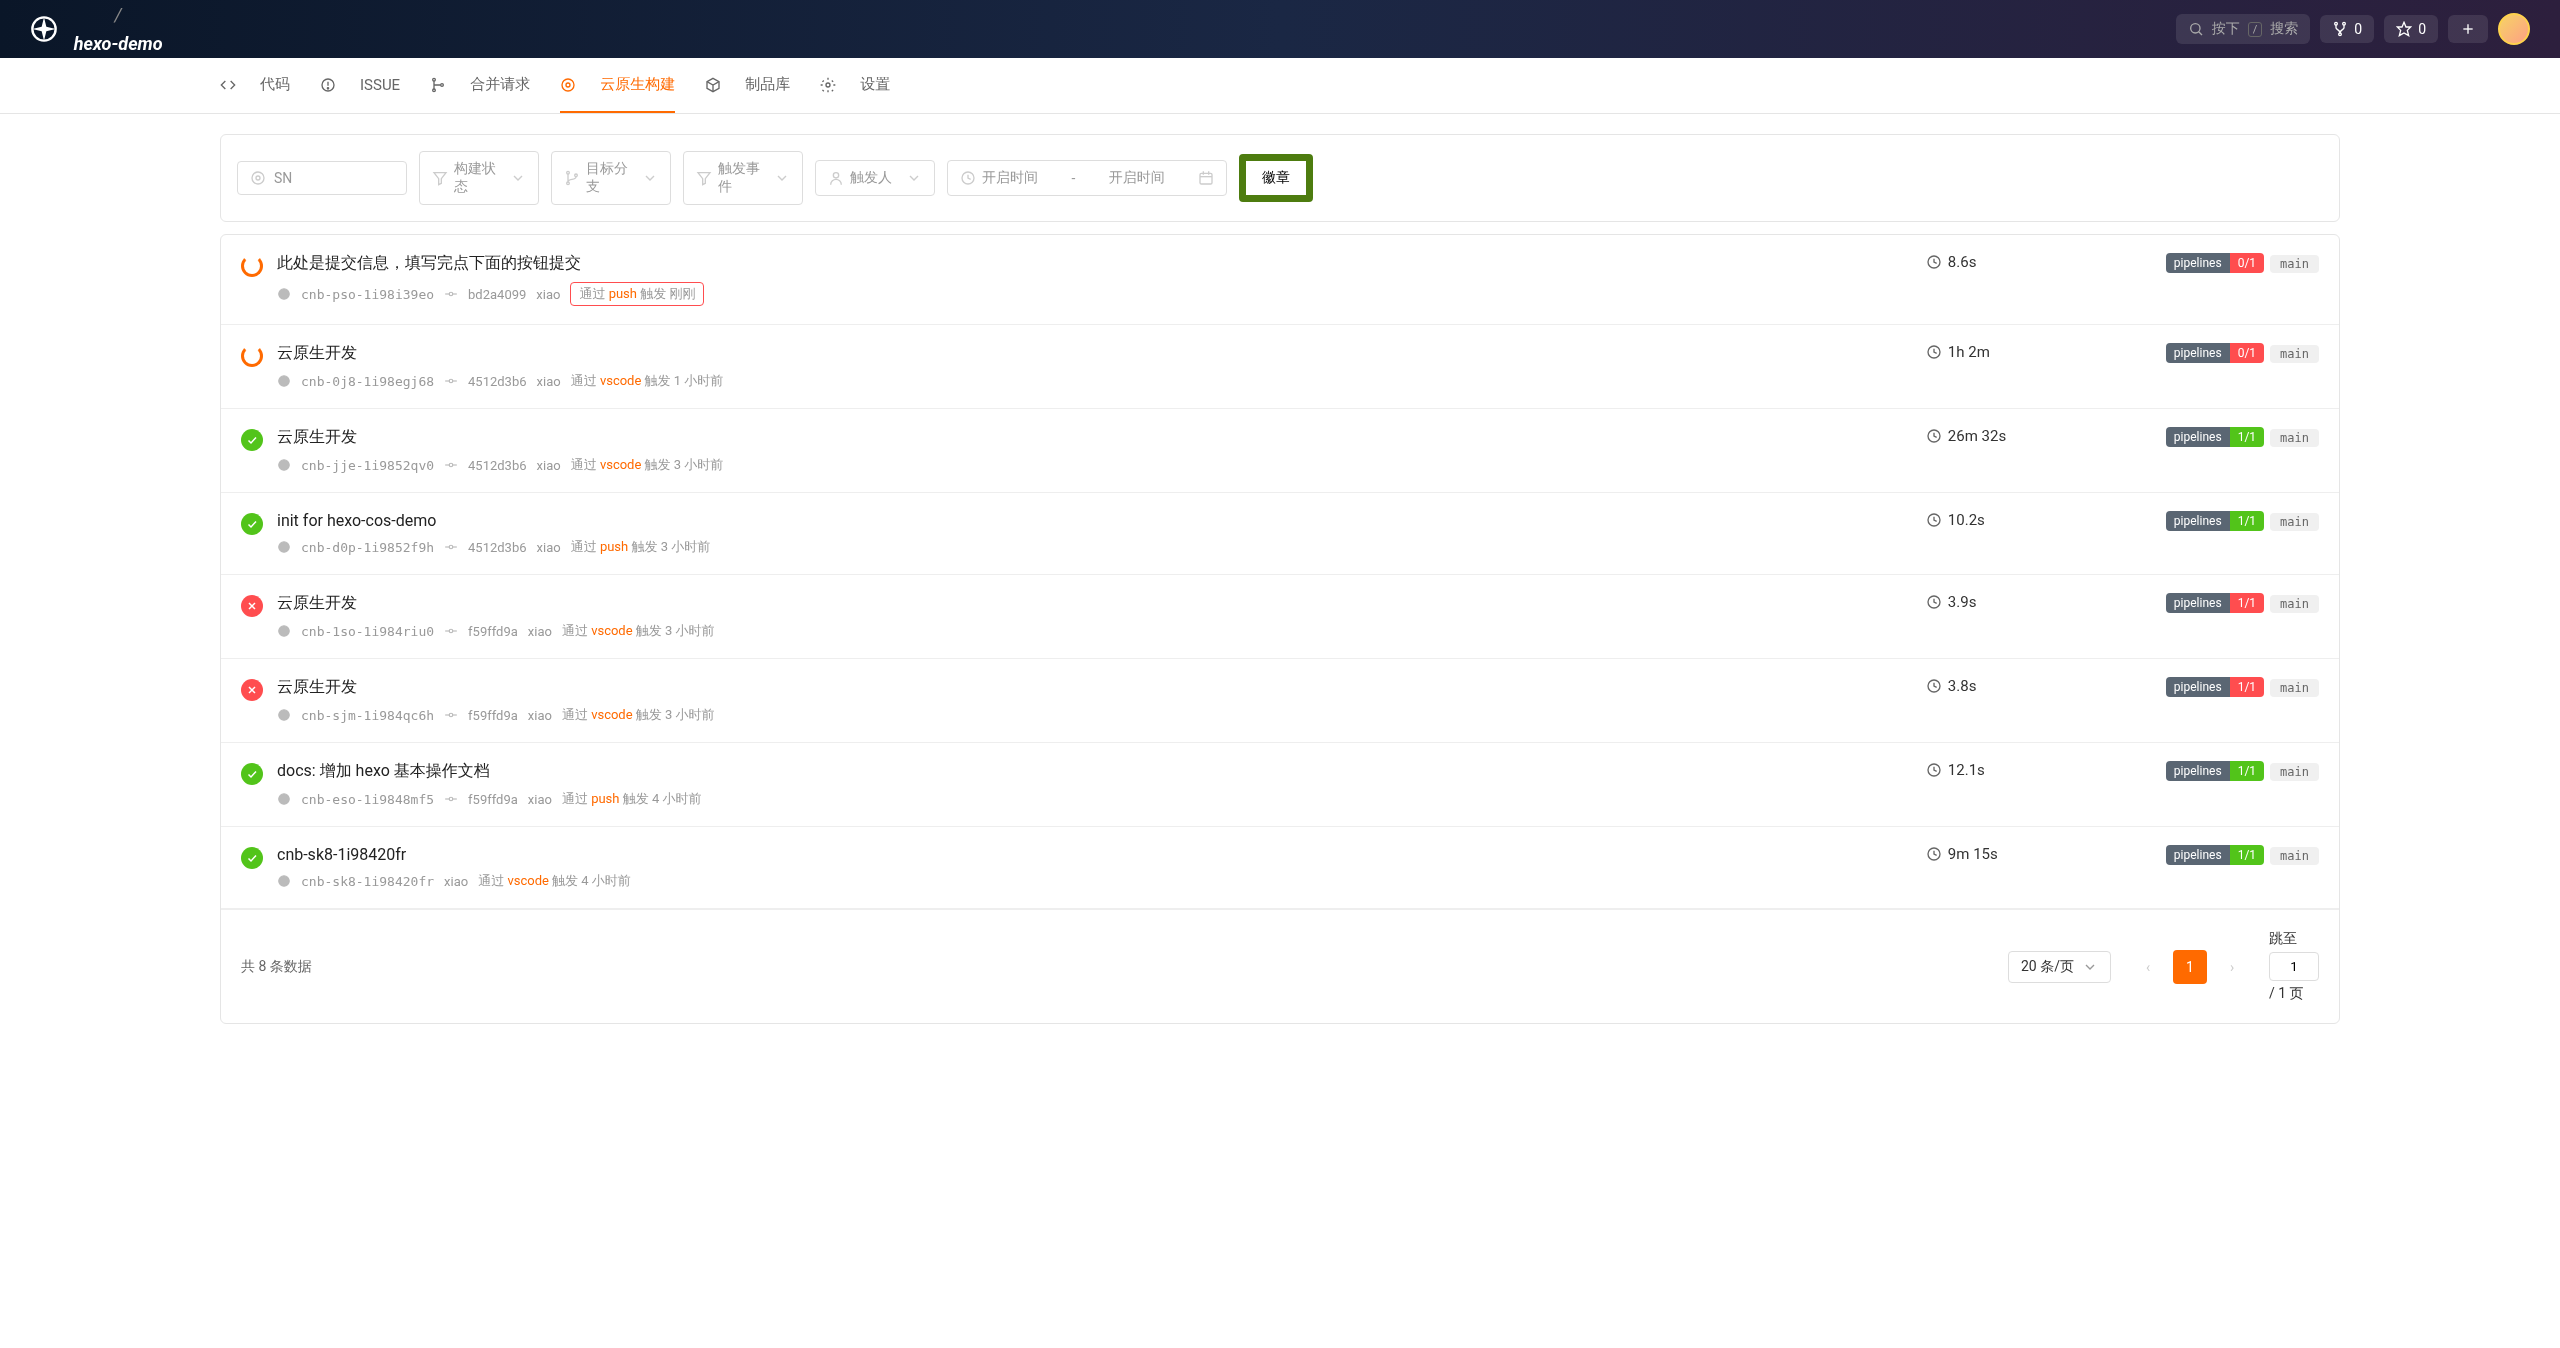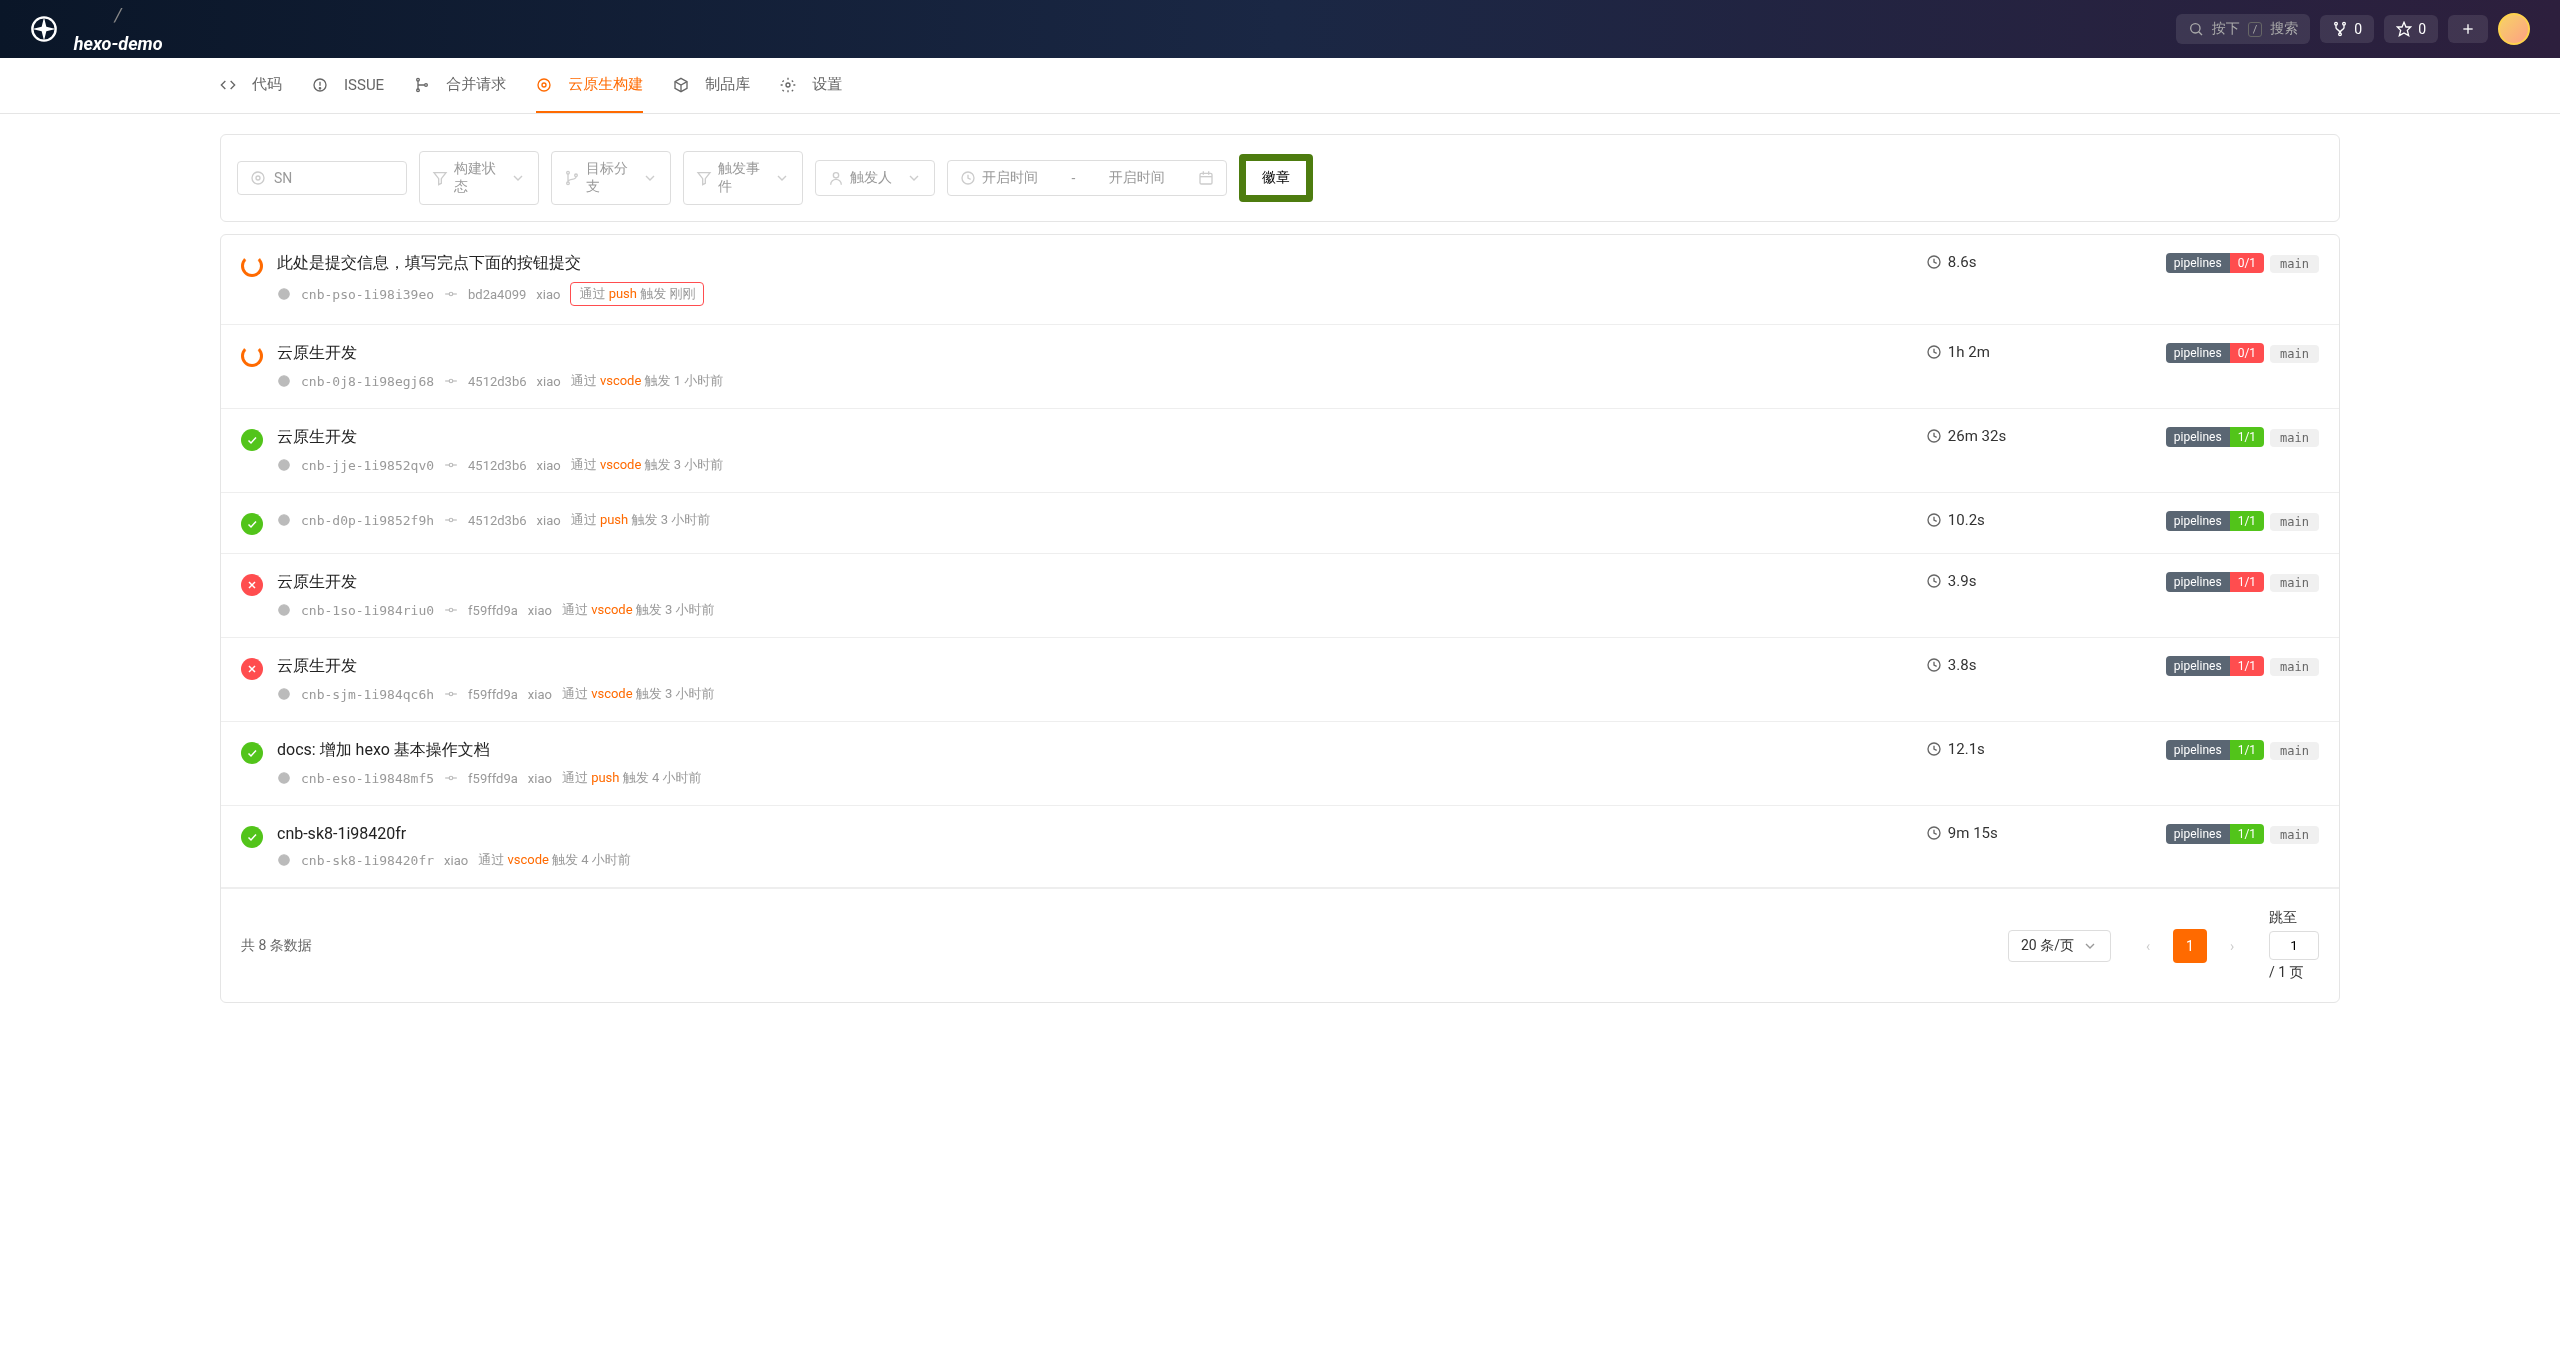--- a/index.html
+++ b/index.html
@@ -14,21 +14,21 @@
 .breadcrumb-sep { color: #888; }
 .breadcrumb-repo { font-weight: bold; color: #fff; }
 .visibility-badge { background: rgba(255,255,255,0.15); color: #fff; font-size: 12px; padding: 2px 10px; border-radius: 4px; font-style: normal; }
 .header-right { display: flex; align-items: center; gap: 10px; }
 .search-box { background: rgba(255,255,255,0.1); border-radius: 6px; padding: 6px 12px; color: #aaa; font-size: 14px; display: flex; align-items: center; gap: 8px; }
 .header-btn { background: rgba(255,255,255,0.1); border-radius: 6px; padding: 6px 12px; color: #fff; font-size: 14px; display: flex; align-items: center; gap: 6px; cursor: pointer; }
 .avatar { width: 32px; height: 32px; border-radius: 50%; background: linear-gradient(135deg, #f6d365, #fda085); border: 2px solid #ffd24d; }
 
 
 .tabs { border-bottom: 1px solid #e5e5e5; padding: 0 220px; display: flex; gap: 30px; height: 56px; align-items: center; }
-.tab { display: flex; align-items: center; gap: 16px; color: #666; font-size: 15px; cursor: pointer; height: 100%; border-bottom: 2px solid transparent; }
+.tab { display: flex; align-items: center; gap: 24px; color: #666; font-size: 15px; cursor: pointer; height: 100%; border-bottom: 2px solid transparent; }
 .tab.active { color: #ff6a00; border-bottom-color: #ff6a00; }
 
 
 .content { padding: 20px 220px; }
 .filters { border: 1px solid #e5e5e5; border-radius: 6px; padding: 16px; display: flex; gap: 12px; align-items: center; margin-bottom: 12px; }
 .filter-input { border: 1px solid #ddd; border-radius: 4px; padding: 8px 12px; display: flex; align-items: center; gap: 8px; color: #999; font-size: 14px; background: #fff; }
 .filter-select { width: 120px; justify-content: space-between; cursor: pointer; }
 .filter-sn { width: 170px; }
 .filter-date { width: 280px; justify-content: space-between; }
 .badge-btn { border: 7px solid #4d7c0f; border-radius: 4px; padding: 8px 16px; font-size: 14px; cursor: pointer; background: #fff; }
@@ -358,20 +358,21 @@
       <span class="branch-tag">main</span>
     </div>
   </div>
       <div class="build-row">
     <div class="status-icon status-success">
           <svg width="12" height="12" viewBox="0 0 24 24" fill="none" stroke="#fff" stroke-width="3">
             <polyline points="5 13 10 18 20 7"></polyline>
           </svg>
         </div>
     <div class="build-main">
+      <div class="build-title">init for hexo-cos-demo</div>
       <div class="build-meta">
         <svg class="meta-icon" viewBox="0 0 24 24" fill="none" stroke="#bbb" stroke-width="2">
               <circle cx="12" cy="12" r="3"></circle>
               <circle cx="12" cy="12" r="9"></circle>
             </svg>
         <span style="font-family:monospace">cnb-d0p-1i9852f9h</span>
         <svg class="meta-icon" viewBox="0 0 24 24">
               <circle cx="12" cy="12" r="3" fill="none" stroke="#bbb" stroke-width="2"></circle>
               <line x1="2" y1="12" x2="9" y2="12" stroke="#bbb" stroke-width="2"></line>
               <line x1="15" y1="12" x2="22" y2="12" stroke="#bbb" stroke-width="2"></line>

